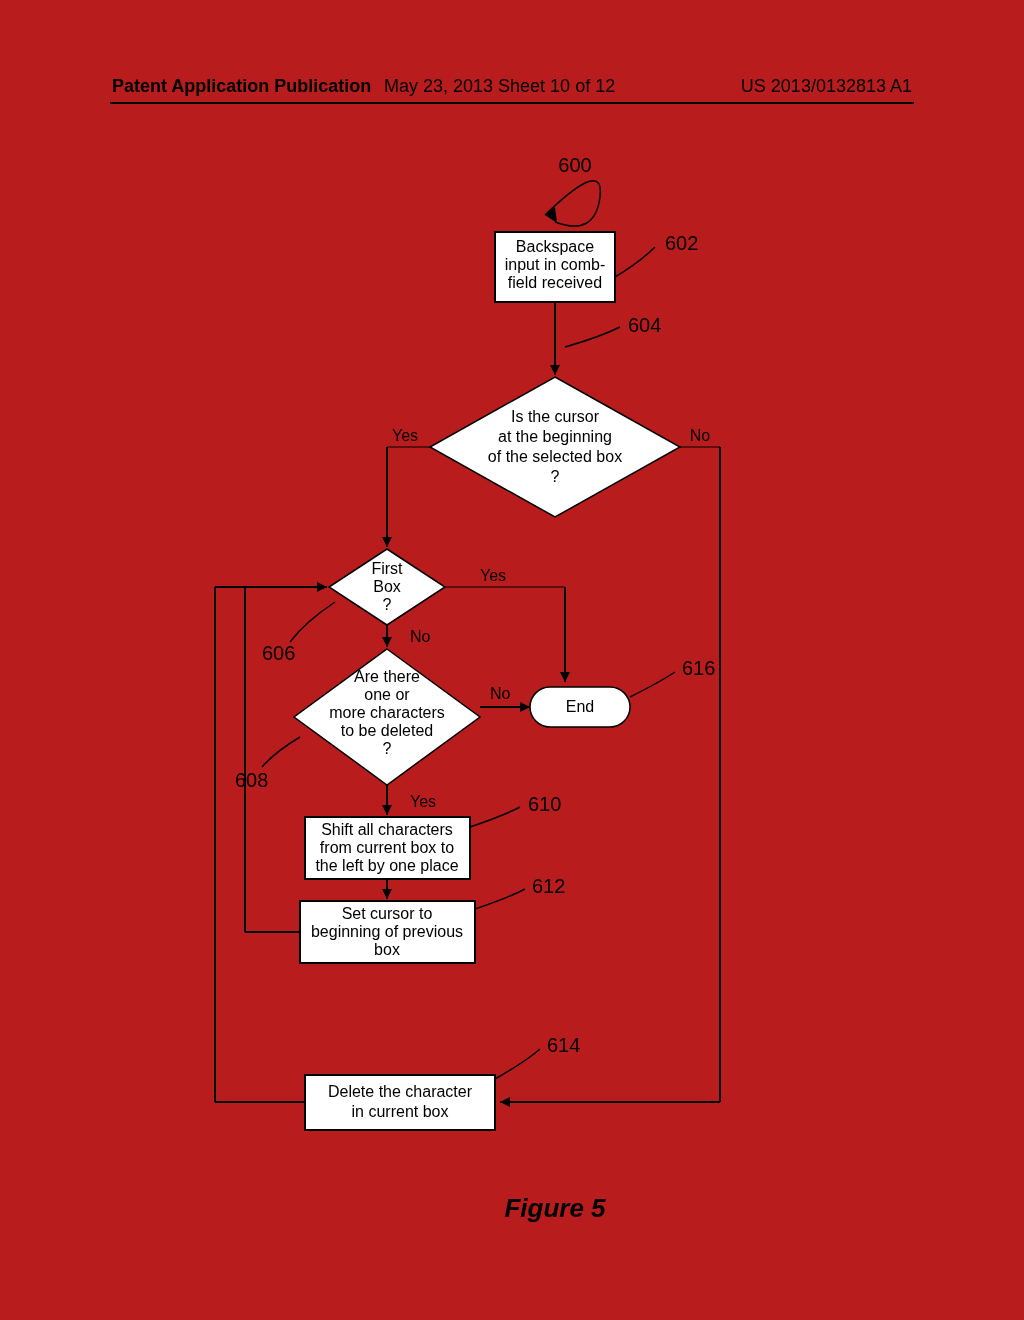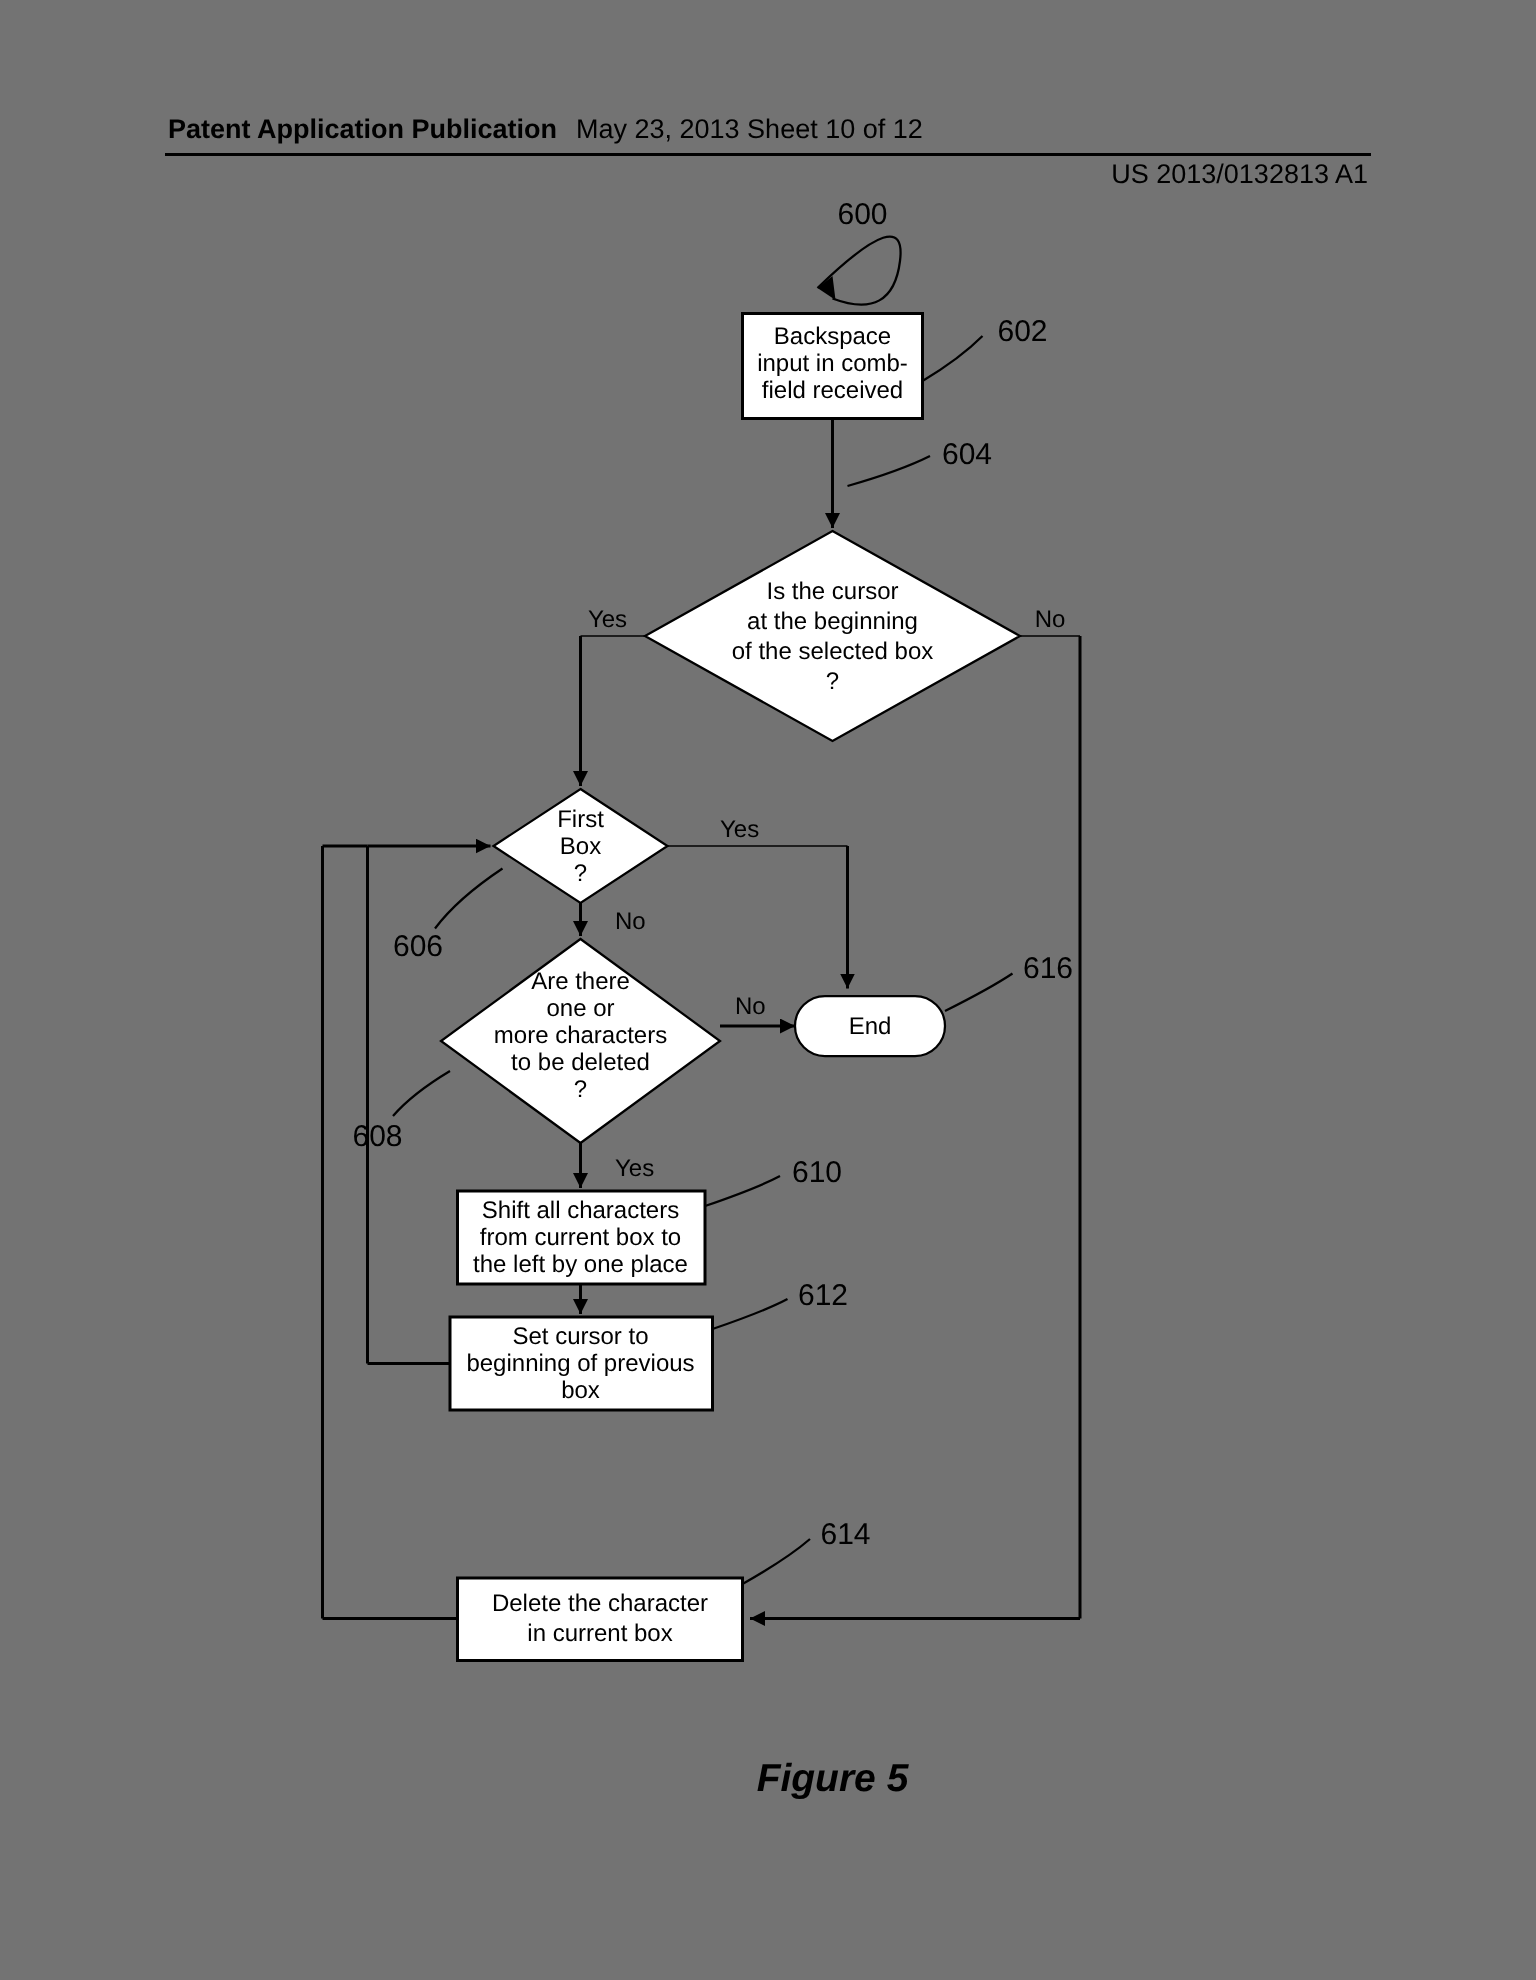--- a/index.html
+++ b/index.html
@@ -1,22 +1,22 @@
 <!DOCTYPE html>
 <html><head>
 <meta charset="utf-8">
 <style>
   html,body{margin:0;padding:0;background:#fff;font-family:Arial,Helvetica,sans-serif;}
-  .page{position:relative;width:1024px;height:1320px;background:#737373;}
+  .page{position:relative;width:1024px;height:1320px;background:#b91c1c;}
   .header{position:absolute;top:82px;left:0;width:1024px;}
   .header-line{border-top:2px solid #000;position:absolute;top:20px;left:110px;right:110px;}
   .hdr-left{position:absolute;top:-6px;left:112px;font-weight:bold;font-size:18px;}
   .hdr-mid{position:absolute;top:-6px;left:384px;font-size:18px;}
-  .hdr-right{position:absolute;top:-6px;right:112px;font-size:18px;margin-top:30px;}
-  .svgwrap{position:absolute;top:124px;left:0;width:1024px;height:1100px;}
+  .hdr-right{position:absolute;top:-6px;right:112px;font-size:18px;}
+  .svgwrap{position:absolute;top:147px;left:0;width:1024px;height:1100px;}
   .txt{font-size:16px;fill:#000;}
   .big{font-size:20px;}
   .caption{font-style:italic;font-weight:bold;font-size:26px;}
 </style>
 </head>
 <body>
 
 <div class="page">
   <div class="header">
     <div class="header-line"></div>

